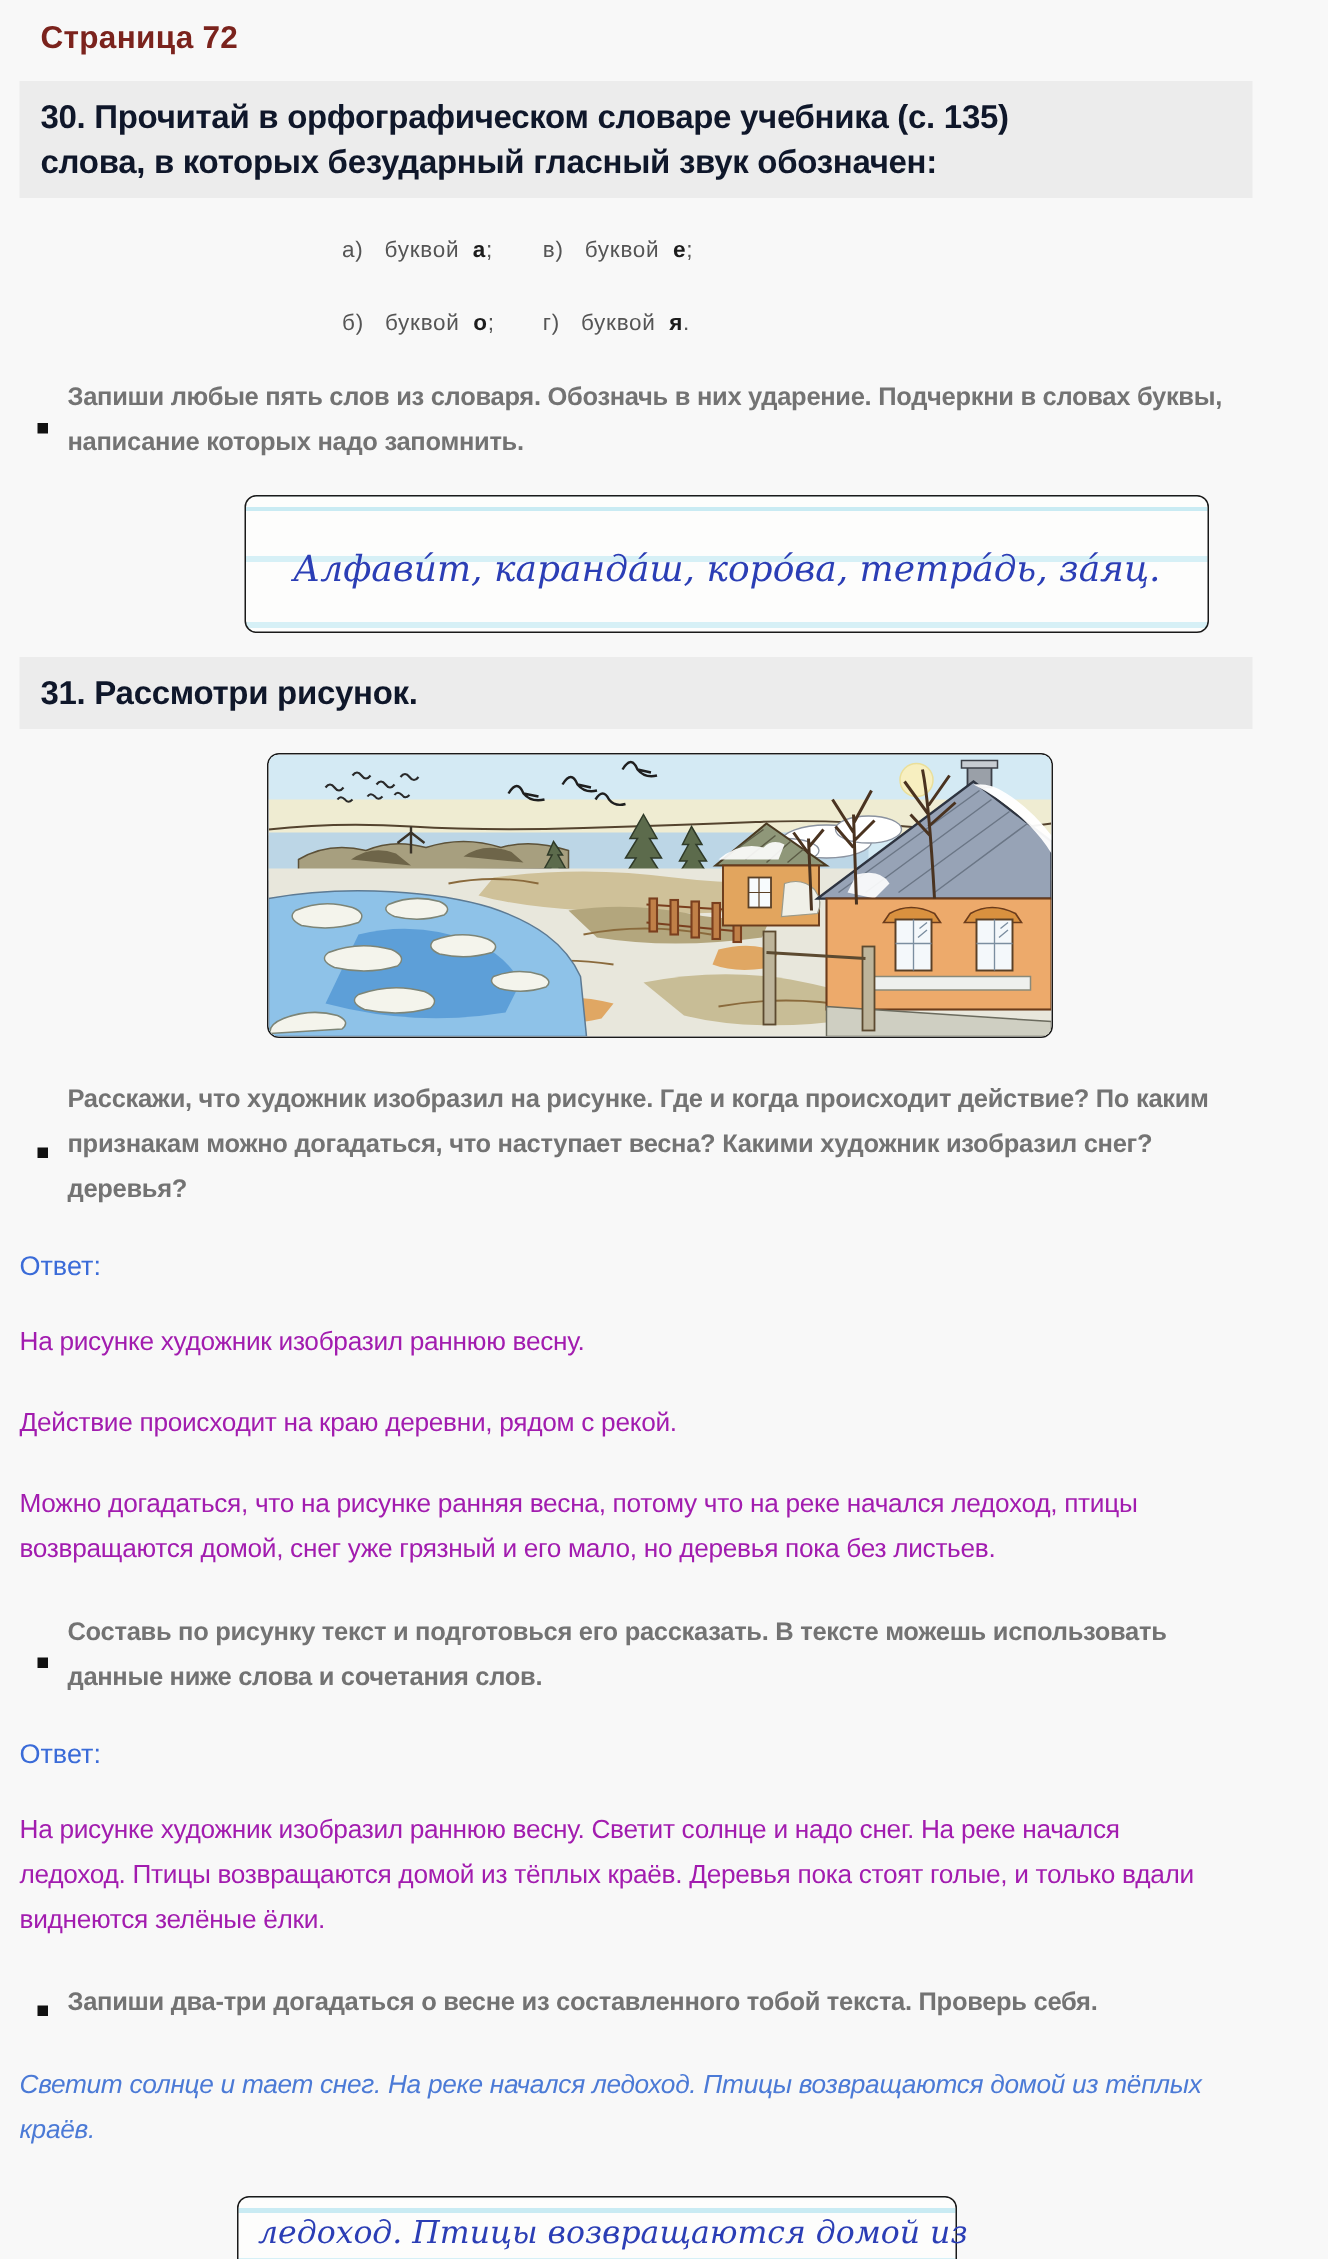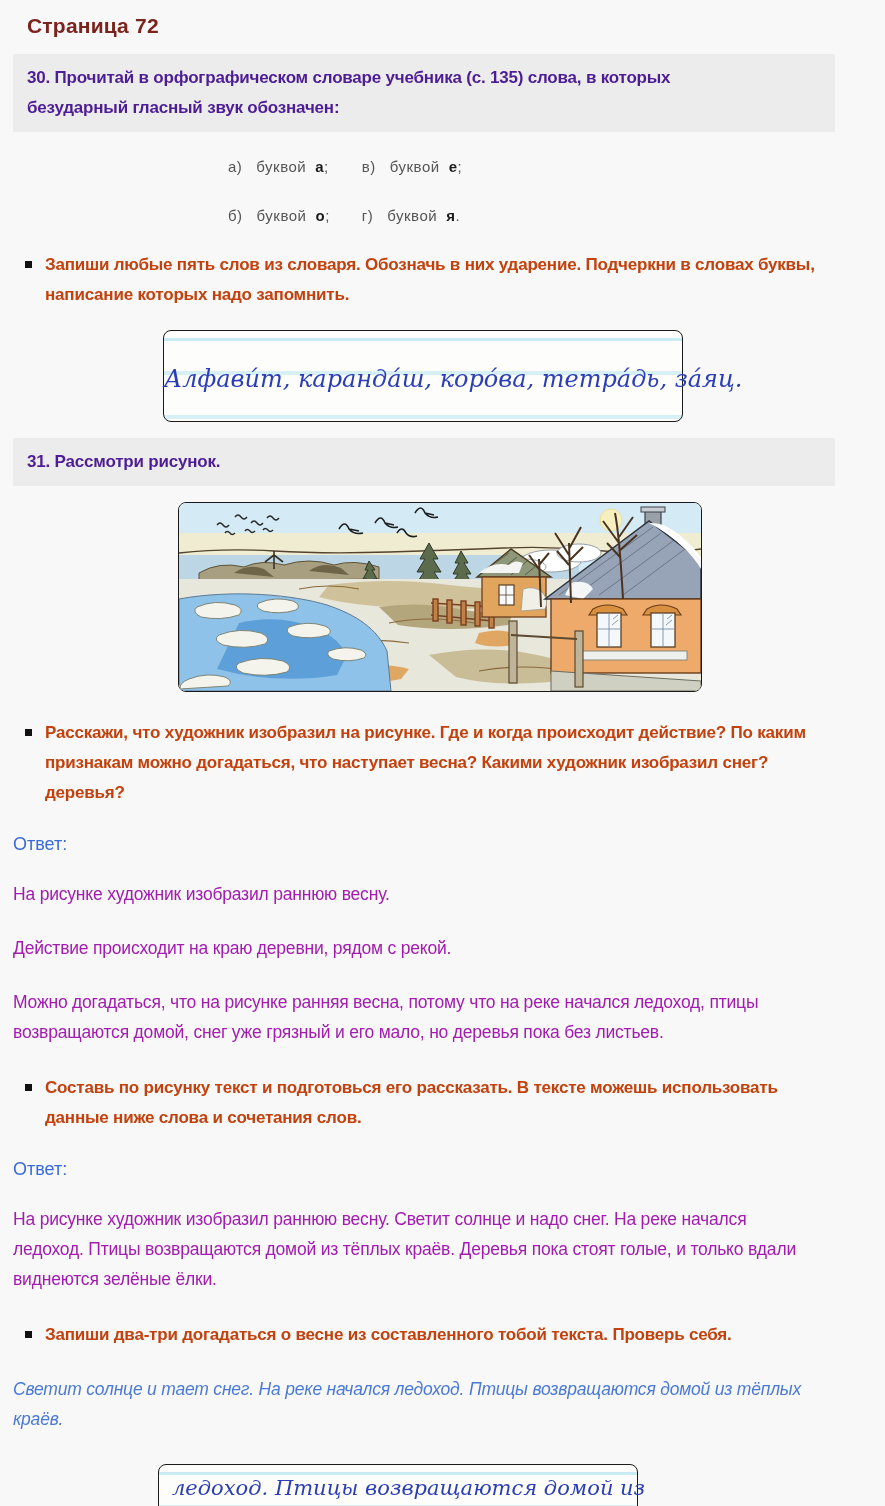--- a/index.html
+++ b/index.html
@@ -16,23 +16,23 @@
     font-size:21px;
     font-weight:bold;
     margin:14px 0 0 27px;
     letter-spacing:.2px;
   }
   .section-bar{
     background:#ececec;
     margin:16px 50px 0 13px;
     padding:9px 14px;
     font-weight:bold;
-    font-size:17px;
+    font-size:22px;
     line-height:30px;
-    color:#4c1d95;
+    color:#0f172a;
     letter-spacing:-0.2px;
   }
   .section-bar .bar-text{display:block;max-width:695px;}
   .options{
     display:grid;
     grid-template-columns:max-content max-content;
     column-gap:78px;
     row-gap:12px;
     margin:26px 0 0 228px;
     font-size:15px;
@@ -43,40 +43,41 @@
   .option .opt-key{margin-right:14px;}
   .option .opt-letter{font-weight:bold;color:#1c1c1c;margin-left:9px;}
   .option .opt-punct{color:#555;}
   .task{
     display:flex;
     gap:13px;
     margin:26px 60px 0 25px;
     font-weight:bold;
     font-size:17px;
     line-height:30px;
-    color:#c2410c;
+    color:#737373;
     letter-spacing:-0.2px;
     max-width:800px;
+    align-items:center;
   }
   .task .task-text{max-width:770px;}
   .bullet-square{
     width:7px;height:7px;background:#111;
     margin-top:11px;flex:none;
   }
   .hw-box{
     border:1px solid #1a1a1a;
     border-radius:8px;
     background:
       linear-gradient(to bottom, transparent 7px, #c9ebf3 7px, #c9ebf3 10px, transparent 10px),
       repeating-linear-gradient(to bottom, transparent 0px, transparent 40px, #d6f0f6 40px, #d6f0f6 44px),
       #fdfdfc;
     position:relative;
     box-sizing:border-box;
   }
-  .hw1{margin:20px 0 0 163px;width:520px;height:92px;}
+  .hw1{margin:20px 0 0 163px;width:643px;height:92px;}
   .hw1 .hw-text{
     position:absolute;left:0;right:0;top:34px;
     text-align:center;
     font-family:"DejaVu Serif", serif;
     font-style:italic;
     font-size:24px;
     color:#2b3eb5;
     white-space:nowrap;
   }
   .art-frame{

